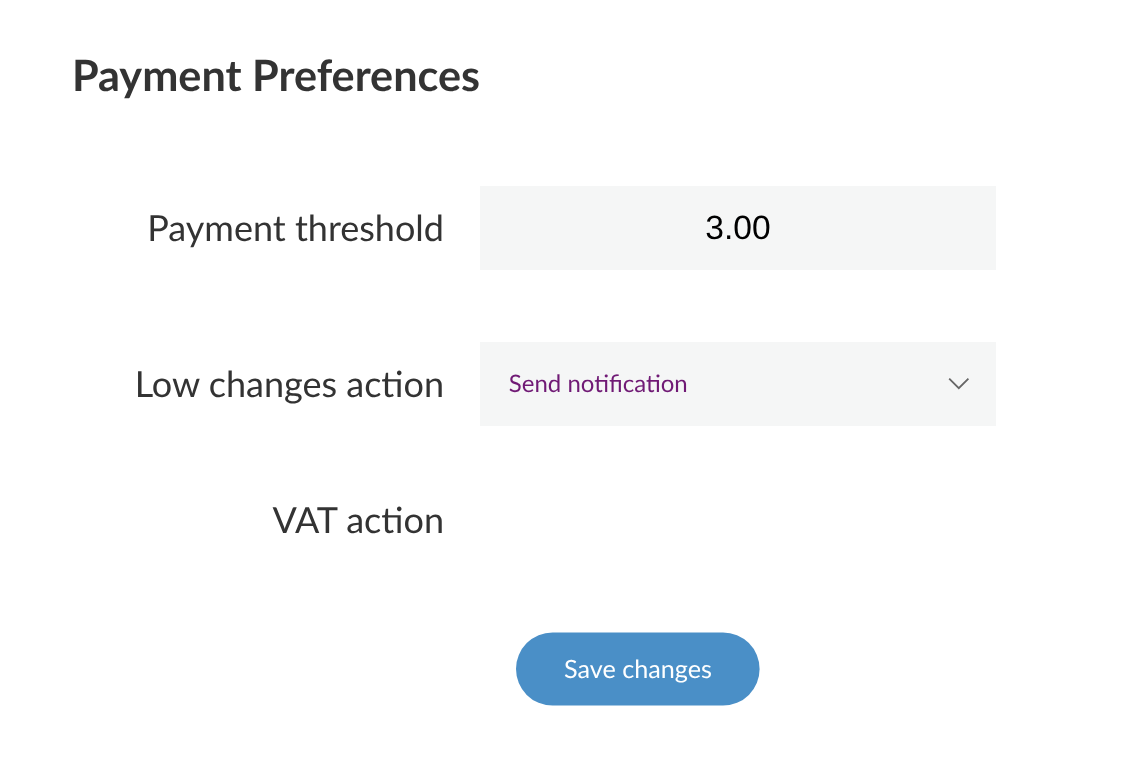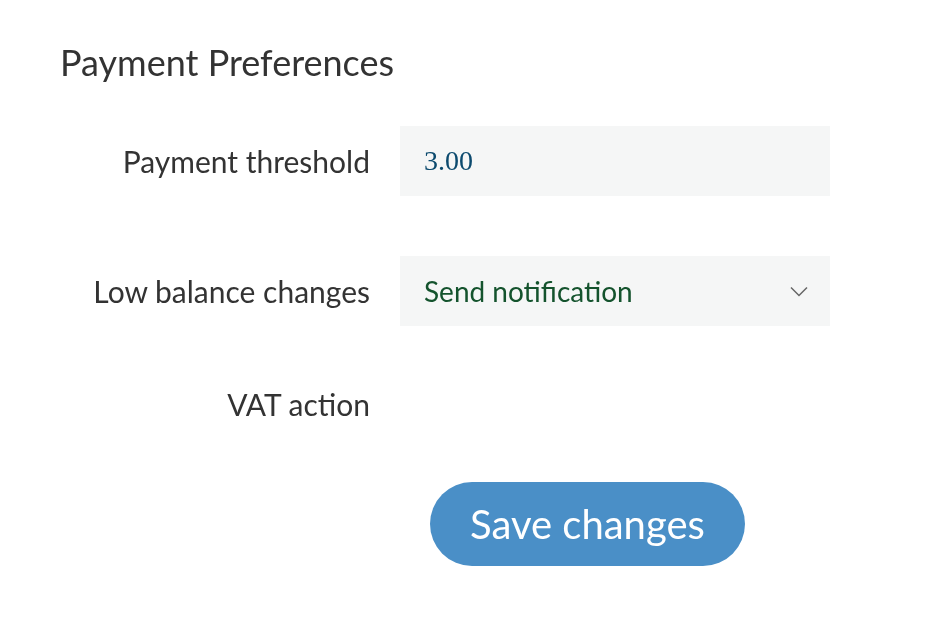--- a/index.html
+++ b/index.html
@@ -10,61 +10,62 @@
   body {
     font-family: -apple-system, BlinkMacSystemFont, "Segoe UI", "Lato", "Helvetica Neue", Arial, sans-serif;
     background: #ffffff;
     width: 952px;
     height: 644px;
     padding: 40px 60px;
     color: #333;
   }
   .page-title {
     font-size: 36px;
-    font-weight: 400;
+    font-weight: 700;
     color: #333333;
-    margin-bottom: 42px;
+    margin-bottom: 71px;
   }
   .form-row {
     display: flex;
     align-items: center;
     margin-bottom: 60px;
   }
   .form-label {
     width: 340px;
     text-align: right;
     font-size: 30px;
     color: #333333;
     padding-right: 30px;
   }
   .form-control {
     flex: 0 0 430px;
     height: 70px;
     background: #f5f6f6;
     border: none;
     font-size: 28px;
-    color: #0c4a6e;
+    color: #000000;
     padding: 0 24px;
-    font-family: Liberation Serif, serif;
+    font-family: Liberation Sans, sans-serif;
     outline: none;
+    text-align: center;
   }
   .form-control::placeholder {
     color: #888;
   }
   .select-wrap {
     position: relative;
     flex: 0 0 430px;
   }
   .form-select {
     width: 100%;
     height: 70px;
     background: #f5f6f6;
     border: none;
-    font-size: 28px;
-    color: #14532d;
+    font-size: 20px;
+    color: #701a75;
     padding: 0 50px 0 24px;
     font-family: inherit;
     appearance: none;
     -webkit-appearance: none;
     -moz-appearance: none;
     outline: none;
     cursor: pointer;
   }
   .chevron {
     position: absolute;
@@ -82,38 +83,39 @@
   }
   .button-row {
     display: flex;
     padding-left: 370px;
   }
   .save-button {
     background: #4a8fc7;
     color: #ffffff;
     border: none;
     border-radius: 999px;
-    font-size: 40px;
+    font-size: 21px;
     padding: 18px 40px;
     cursor: pointer;
     font-family: inherit;
+    margin-top: 16px;
   }
 </style>
 </head>
 <body>
 
 <h1 class="page-title">Payment Preferences</h1>
 
 <div class="form-row">
   <label class="form-label">Payment threshold</label>
   <input type="text" class="form-control" value="3.00" style="">
 </div>
 
 <div class="form-row">
-  <label class="form-label">Low balance changes</label>
+  <label class="form-label">Low changes action</label>
   <div class="select-wrap">
     <select class="form-select">
       <option>Send notification</option>
     </select>
     <span class="chevron">
       <svg viewBox="0 0 18 10">
           <path d="M1 1 L9 9 L17 1"></path>
         </svg>
     </span>
   </div>

